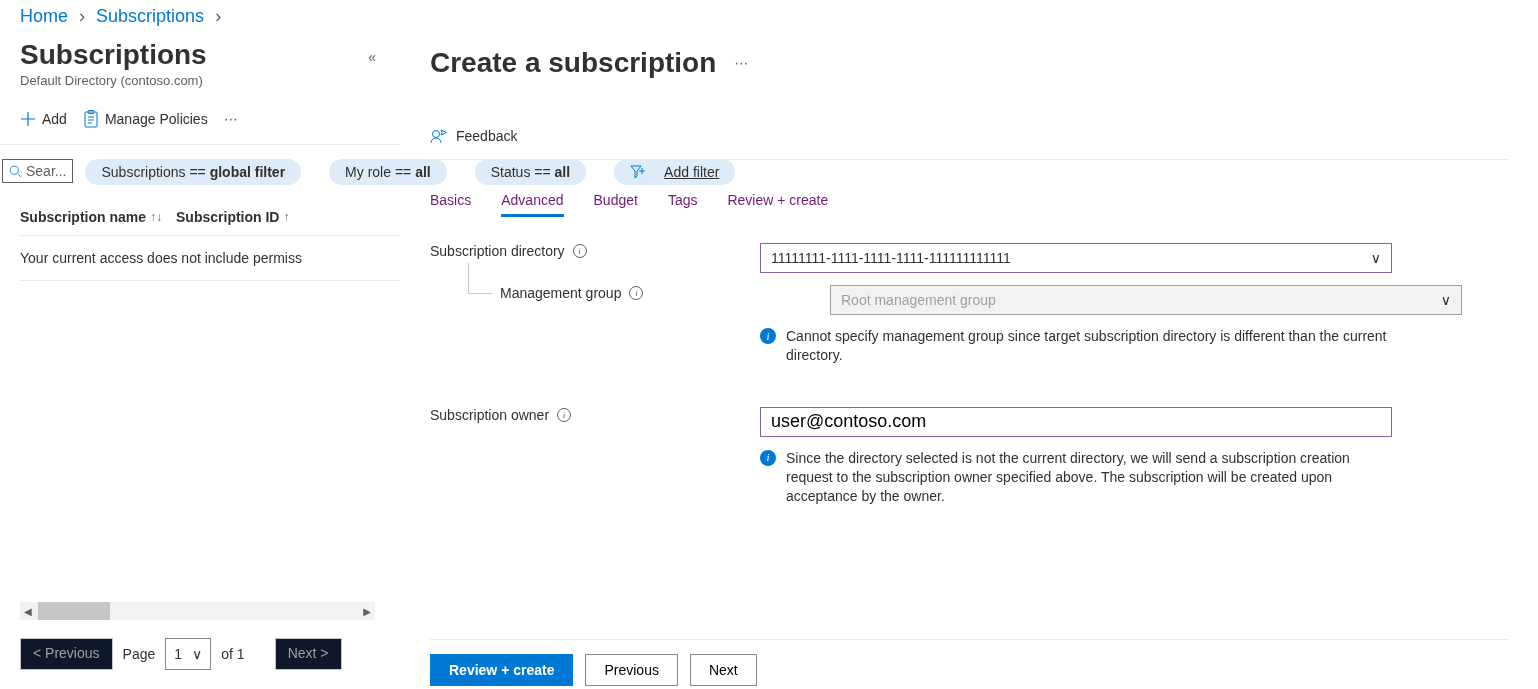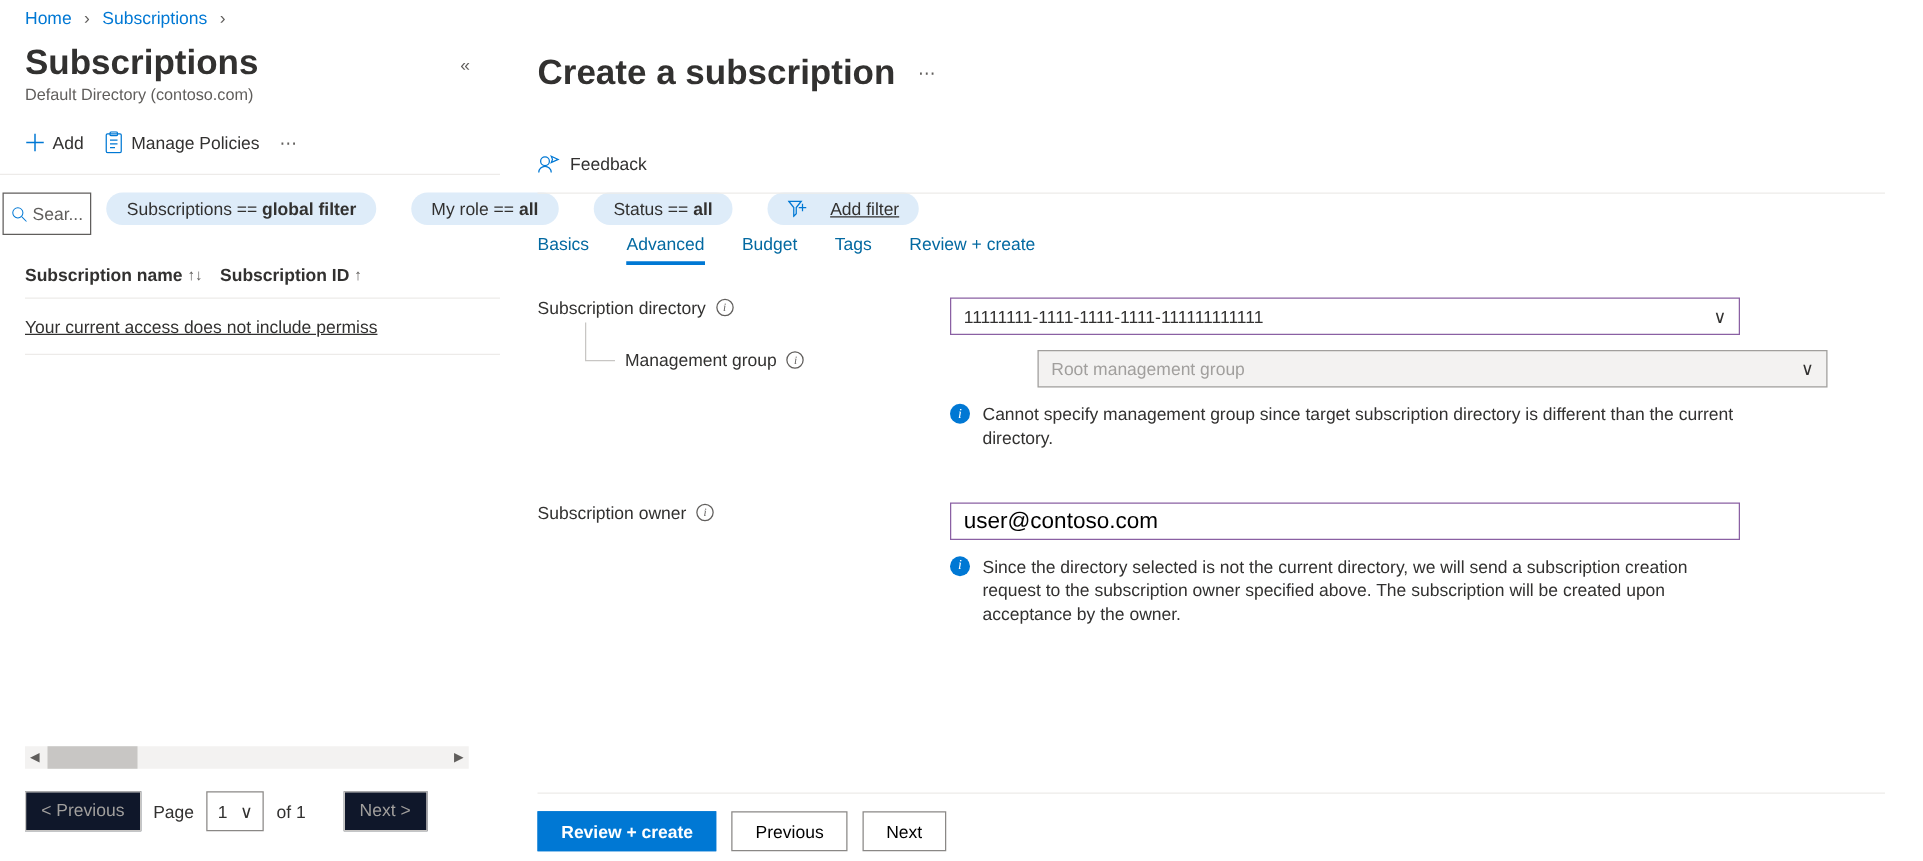--- a/index.html
+++ b/index.html
@@ -1,72 +1,72 @@
 <!DOCTYPE html>
 <html><head>
 <meta charset="utf-8">
 <style>
   * { box-sizing: border-box; }
   html,body { margin:0; padding:0; background:#fff; font-family:"Segoe UI",Arial,sans-serif; font-size:14px; color:#323130; }
   .page { width:1538px; height:689px; position:relative; overflow:hidden; }
 
   
-  .breadcrumb { padding:6px 0 6px 20px; font-size:14px; color:#0078d4; }
+  .breadcrumb { padding:6px 0 6px 20px; font-size:18px; color:#0078d4; }
   .breadcrumb .crumb { color:#0078d4; cursor:pointer; }
   .breadcrumb .sep { color:#605e5c; margin:0 6px; }
 
   .body-row { display:flex; height:calc(100% - 28px); }
 
   
   .left { width:400px; padding-left:20px; position:relative; }
   .left-head { display:flex; align-items:flex-start; }
   .left-title { font-size:28px; font-weight:600; margin-top:6px; }
   .collapse { margin-left:auto; margin-right:24px; margin-top:16px; color:#605e5c; }
   .left-sub { font-size:13px; color:#605e5c; margin-top:2px; }
   .toolbar { display:flex; align-items:center; gap:16px; margin-top:22px; color:#323130; }
   .tb-item { display:flex; align-items:center; gap:6px; cursor:pointer; }
   .tb-icon { color:#0078d4; }
   .dots { color:#605e5c; letter-spacing:2px; }
   .divider { border-top:1px solid #edebe9; margin:16px 0 14px -20px; }
 
   .filter-row { display:flex; align-items:flex-start; gap:12px; }
-  .search-box { display:flex; align-items:center; border:1px solid #605e5c; width:102px; height:34px; padding:0 6px; color:#605e5c; margin-left:-18px; }
+  .search-box { display:flex; align-items:center; border:1px solid #605e5c; width:102px; height:24px; padding:0 6px; color:#605e5c; margin-left:-18px; }
   .search-box span.icon { color:#0078d4; margin-right:4px; }
   .pills { display:flex; flex-direction:row; gap:12px; }
   .pill { background:#deecf9; border-radius:16px; padding:5px 16px; width:max-content; color:#323130; cursor:pointer; }
   .pill strong { font-weight:600; }
   .pill.add { display:flex; align-items:center; gap:18px;text-decoration:underline; }
   .pill.add .icon { color:#0078d4; }
 
   .cols { display:flex; gap:14px; margin-top:24px; font-weight:600; color:#323130; }
   .cols .col { display:flex; align-items:center; gap:4px; cursor:pointer; }
   .sort { font-size:12px; color:#605e5c; }
   .row-line { border-top:1px solid #edebe9; margin-top:10px; }
-  .row-text { padding:14px 0; color:#323130;text-decoration:underline; }
+  .row-text { padding:14px 0; color:#323130; }
   .row-line2 { border-top:1px solid #edebe9; }
 
   .hscroll { position:absolute; left:20px; bottom:74px; width:355px; height:18px; background:#f3f2f1; display:flex; align-items:center; justify-content:space-between; }
   .hscroll .thumb { position:absolute; left:18px; width:72px; height:18px; background:#c8c6c4; }
   .hscroll .tri { color:#605e5c; font-size:10px; padding:0 4px; z-index:1; }
 
   .pager { position:absolute; left:20px; bottom:24px; display:flex; align-items:center; gap:10px; }
   .pg-btn { border:1px solid #c8c6c4; background:#fff; color:#a19f9d; padding:6px 12px; height:32px; cursor:pointer; }
   .pg-btn.disabled { background:#0f172a; }
   .page-sel { border:1px solid #8a8886; padding:4px 8px; height:32px; display:flex; align-items:center; gap:10px; }
 
   
   .main { flex:1; padding:0 30px 0 30px; position:relative; }
   .main-head { display:flex; align-items:center; gap:18px; margin-top:14px; }
   .main-title { font-size:28px; font-weight:600; }
   .feedback { display:flex; align-items:center; gap:8px; margin-top:48px; color:#323130; cursor:pointer; }
   .feedback .icon { color:#0078d4; }
   .divider2 { border-top:1px solid #edebe9; margin-top:14px; }
 
   .tabs { display:flex; gap:30px; margin-top:26px; }
-  .tab { padding:6px 0; cursor:pointer; color:#0369a1; }
+  .tab { padding:6px 0; cursor:pointer; color:#701a75; }
   .tab.active { font-weight:400; border-bottom:3px solid #0078d4; }
 
   .form { margin-top:26px; }
   .frow { display:flex; align-items:flex-start; margin-bottom:12px; }
   .flabel { width:330px; display:flex; align-items:center; gap:8px; color:#323130; }
   .info-circ { display:inline-flex; align-items:center; justify-content:center; width:14px; height:14px; border:1px solid #605e5c; border-radius:50%; font-size:9px; color:#605e5c; font-style:italic; font-family:Georgia,serif; }
   .fcontrol { width:632px; }
   .select { border:1px solid #8a60a3; height:30px; display:flex; align-items:center; justify-content:space-between; padding:0 10px; cursor:pointer; background:#fff; }
   .select .chev { color:#323130; }
   .select.disabled { background:#f3f2f1; border-color:#a19f9d; color:#a19f9d; cursor:default; }

